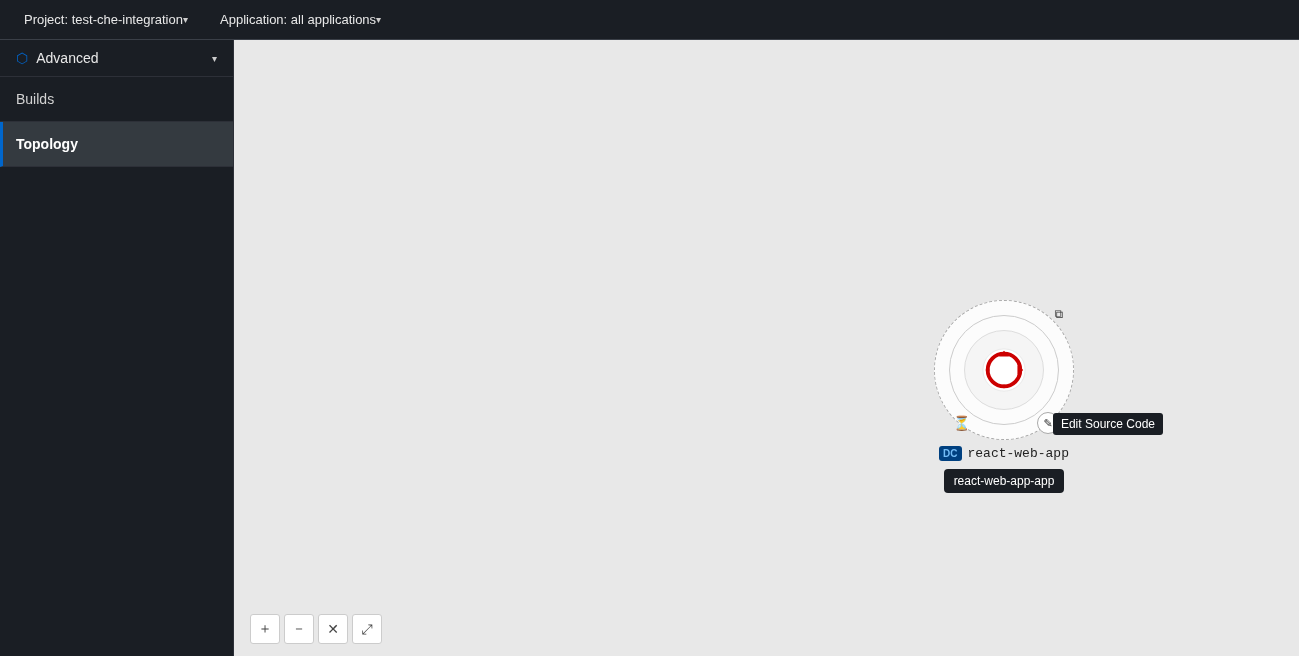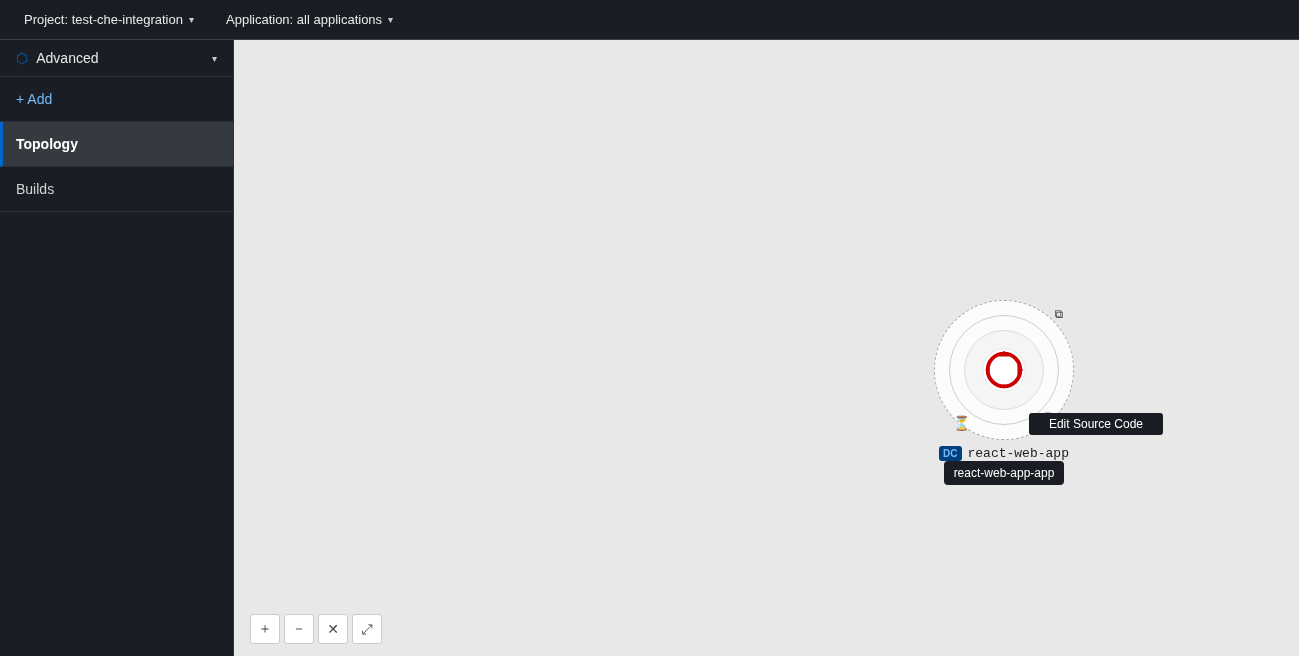--- a/index.html
+++ b/index.html
@@ -12,21 +12,20 @@
       border-bottom: 1px solid #3a3f47;
       display: flex;
       align-items: center;
       padding: 0 16px;
       gap: 16px;
       flex-shrink: 0;
     }
     .top-bar-dropdown {
       display: flex;
       align-items: center;
-      gap: 6px;
       color: #e8e8e8;
       font-size: 13px;
       cursor: pointer;
       background: transparent;
       border: none;
       padding: 4px 8px;
       border-radius: 3px;
     }
     .chevron-down { font-size: 10px; color: #ccc; }
 
@@ -192,21 +191,21 @@
     }
 
     
     .tooltip {
       position: absolute;
       bottom: -2px;
       right: -105px;
       background: #1a1e24;
       color: #fff;
       font-size: 12px;
-      padding: 4px 20px;
+      padding: 4px 8px;
       border-radius: 3px;
       white-space: nowrap;
       pointer-events: none;
     }
 
     
     .node-label-row {
       display: flex;
       align-items: center;
       gap: 6px;
@@ -228,20 +227,21 @@
       font-family: Liberation Mono, monospace;
     }
 
     
     .node-popup-label {
       background: #1a1e24;
       color: #fff;
       font-size: 12px;
       padding: 5px 10px;
       border-radius: 4px;
+      margin-top: 8px;
       white-space: nowrap;
     }
 
     
     .canvas-toolbar {
       position: absolute;
       bottom: 12px;
       left: 16px;
       display: flex;
       align-items: center;
@@ -285,30 +285,27 @@
 
   <nav class="sidebar">
     <div class="sidebar-header">
       <div class="sidebar-header-left">
         <span class="sidebar-header-icon">⬡</span>
         <span>Advanced</span>
       </div>
       <span class="sidebar-header-chevron">▾</span>
     </div>
 
-    <div class="sidebar-add">
-      <span>+ Add</span>
+
+    <div class="sidebar-item">
+      <span>Builds</span>
     </div>
 
     <div class="sidebar-item active">
       <span>Topology</span>
-    </div>
-
-    <div class="sidebar-item">
-      <span>Builds</span>
     </div>
 
   </nav>
 
   <div class="canvas">
     <div class="topology-area">
 
       <div class="node-wrapper">
         <div class="node-outer-ring">
 

